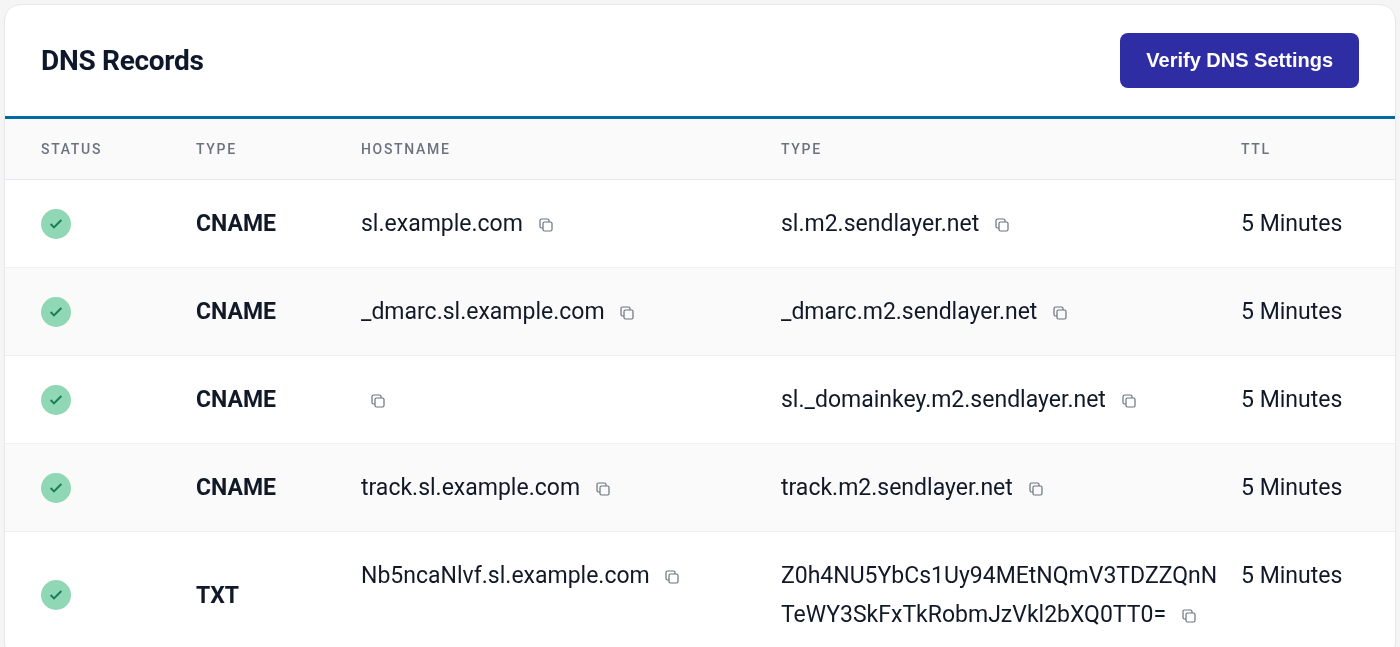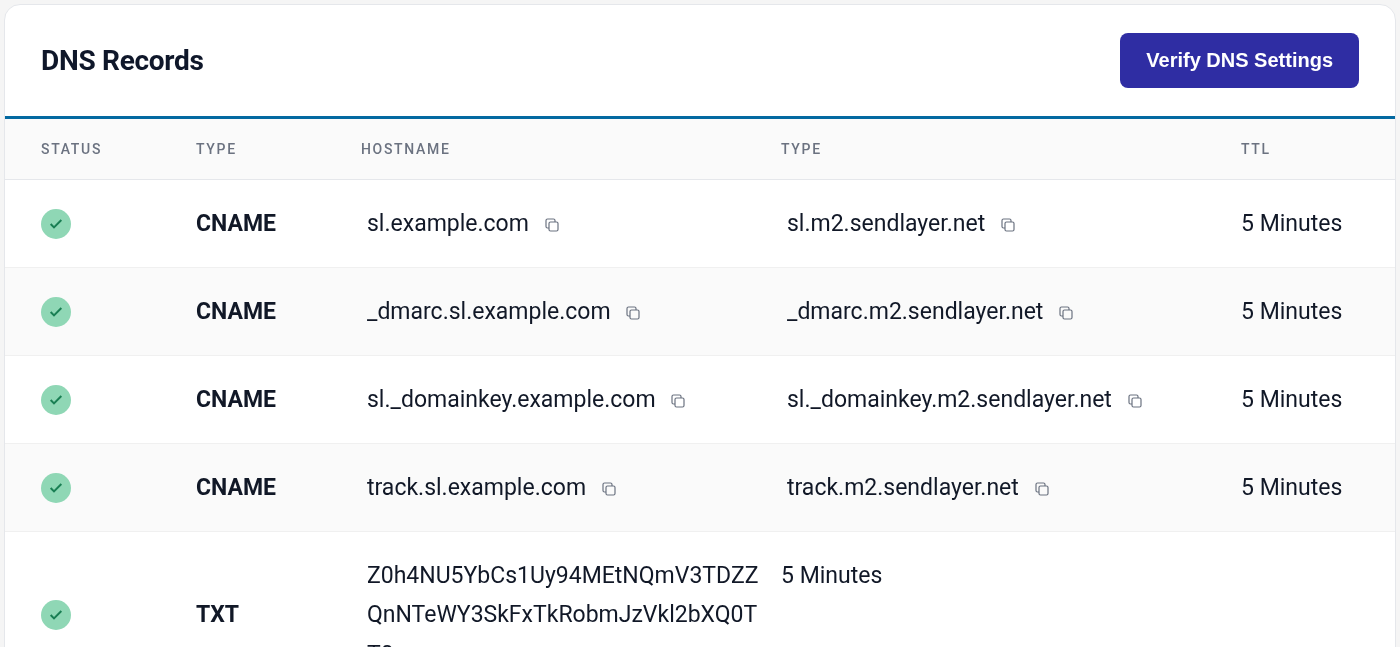--- a/index.html
+++ b/index.html
@@ -89,21 +89,21 @@
   .val-wrap { display: inline; }
   .copy-btn {
     display: inline-flex;
     vertical-align: middle;
     margin-left: 8px;
     cursor: pointer;
     color: #6b7280;
   }
   .copy-btn svg { width: 18px; height: 18px; fill: none; stroke: currentColor; stroke-width: 1.6; }
   .value-cell .cell-text { max-width: 300px; }
-  .hostname-cell, .value-cell { padding-right: 20px; align-self: flex-start; line-height: 1.7; margin-left: 6px; }
+  .hostname-cell, .value-cell { padding-right: 20px; align-self: flex-start; line-height: 1.7; }
   .ttl-cell { align-self: flex-start; }
 </style>
 </head>
 <body>
 
 <div class="card">
 
   <div class="card-header">
     <div class="card-title">DNS Records</div>
     <button class="verify-btn">Verify DNS Settings</button>
@@ -191,21 +191,20 @@
     <div class="status-cell">
       <span class="check-badge">
         <svg viewBox="0 0 24 24">
                 <polyline points="4 12 9 17 20 6"></polyline>
               </svg>
       </span>
     </div>
     <div class="type-cell"><span class="cell-text">CNAME</span></div>
     <div class="hostname-cell">
       <span class="val-wrap">
-        <span class="cell-text">sl._domainkey.example.com</span>
         <span class="copy-btn">
           <svg viewBox="0 0 24 24">
                   <rect x="8" y="8" width="12" height="12" rx="2"></rect>
                   <path d="M16 8V6a2 2 0 0 0-2-2H6a2 2 0 0 0-2 2v8a2 2 0 0 0 2 2h2"></path>
                 </svg>
         </span>
       </span>
     </div>
     <div class="value-cell">
       <span class="val-wrap">
@@ -257,20 +256,31 @@
 
   <div class="trow">
     <div class="status-cell">
       <span class="check-badge">
         <svg viewBox="0 0 24 24">
                 <polyline points="4 12 9 17 20 6"></polyline>
               </svg>
       </span>
     </div>
     <div class="type-cell"><span class="cell-text">TXT</span></div>
+    <div class="hostname-cell">
+      <span class="val-wrap">
+        <span class="cell-text">Nb5ncaNlvf.sl.example.com</span>
+        <span class="copy-btn">
+          <svg viewBox="0 0 24 24">
+                  <rect x="8" y="8" width="12" height="12" rx="2"></rect>
+                  <path d="M16 8V6a2 2 0 0 0-2-2H6a2 2 0 0 0-2 2v8a2 2 0 0 0 2 2h2"></path>
+                </svg>
+        </span>
+      </span>
+    </div>
     <div class="value-cell">
       <span class="val-wrap">
         <span class="cell-text">Z0h4NU5YbCs1Uy94MEtNQmV3TDZZQnNTeWY3SkFxTkRobmJzVkl2bXQ0TT0=</span>
         <span class="copy-btn">
           <svg viewBox="0 0 24 24">
                   <rect x="8" y="8" width="12" height="12" rx="2"></rect>
                   <path d="M16 8V6a2 2 0 0 0-2-2H6a2 2 0 0 0-2 2v8a2 2 0 0 0 2 2h2"></path>
                 </svg>
         </span>
       </span>

